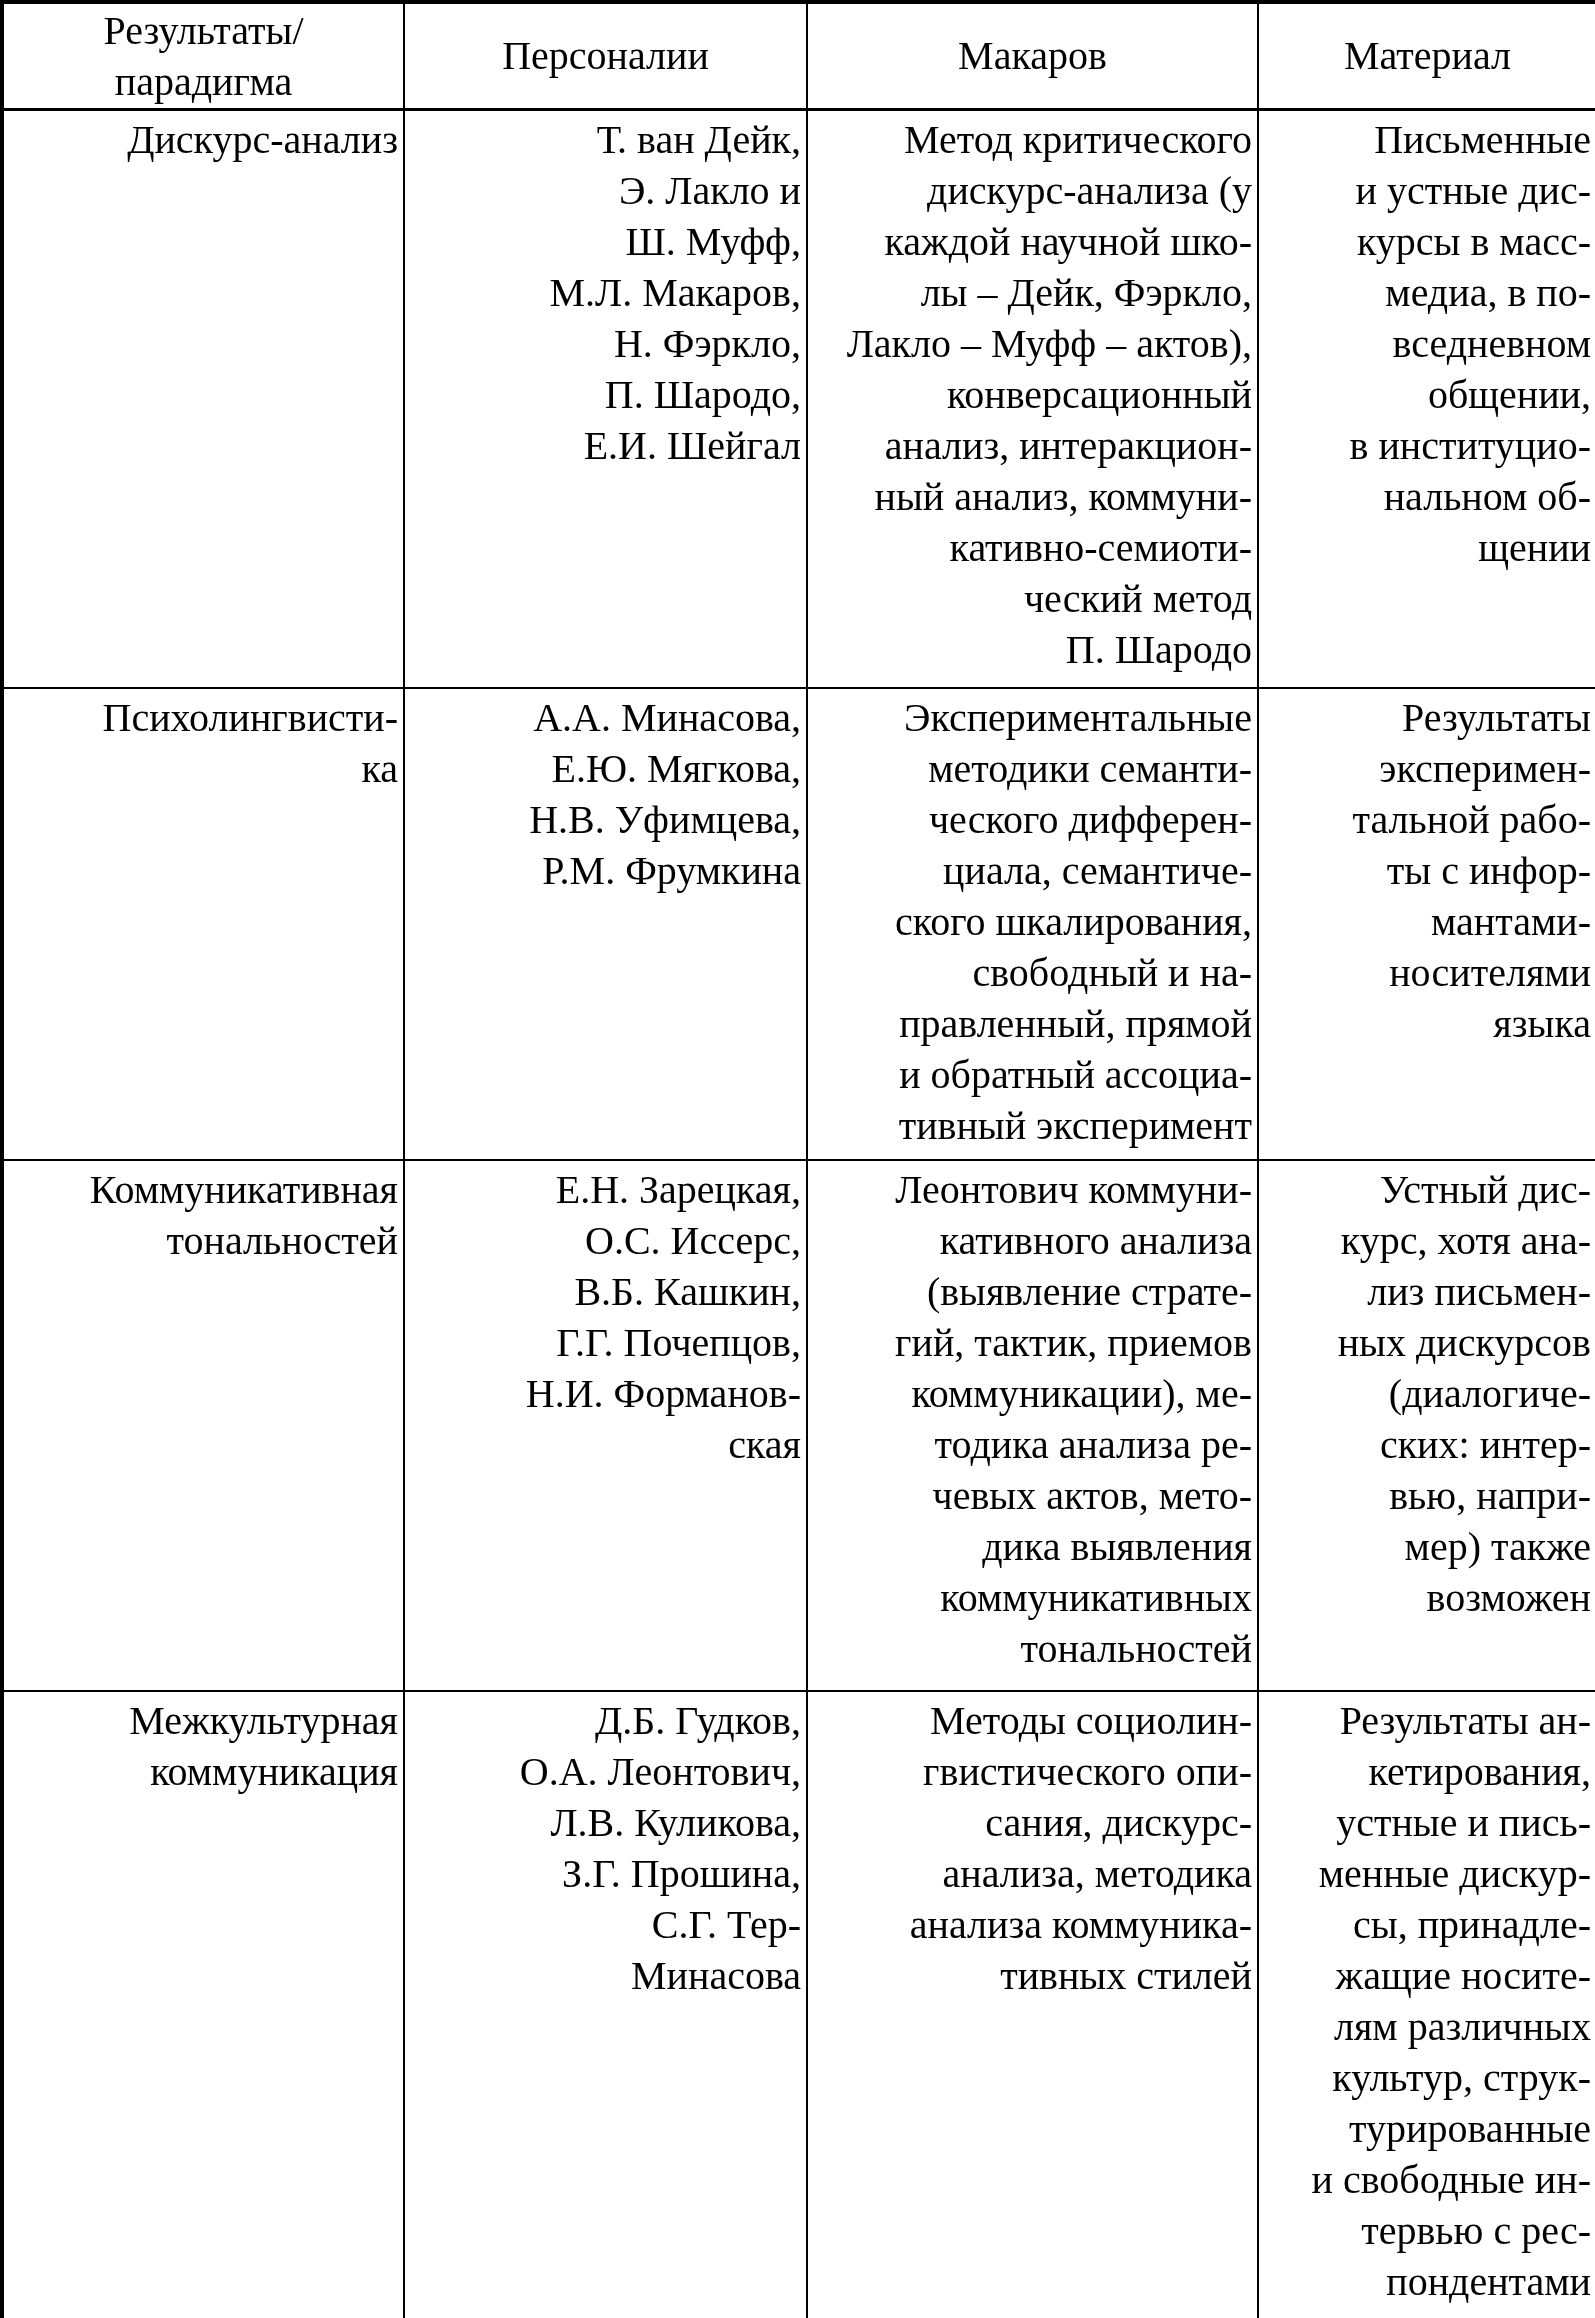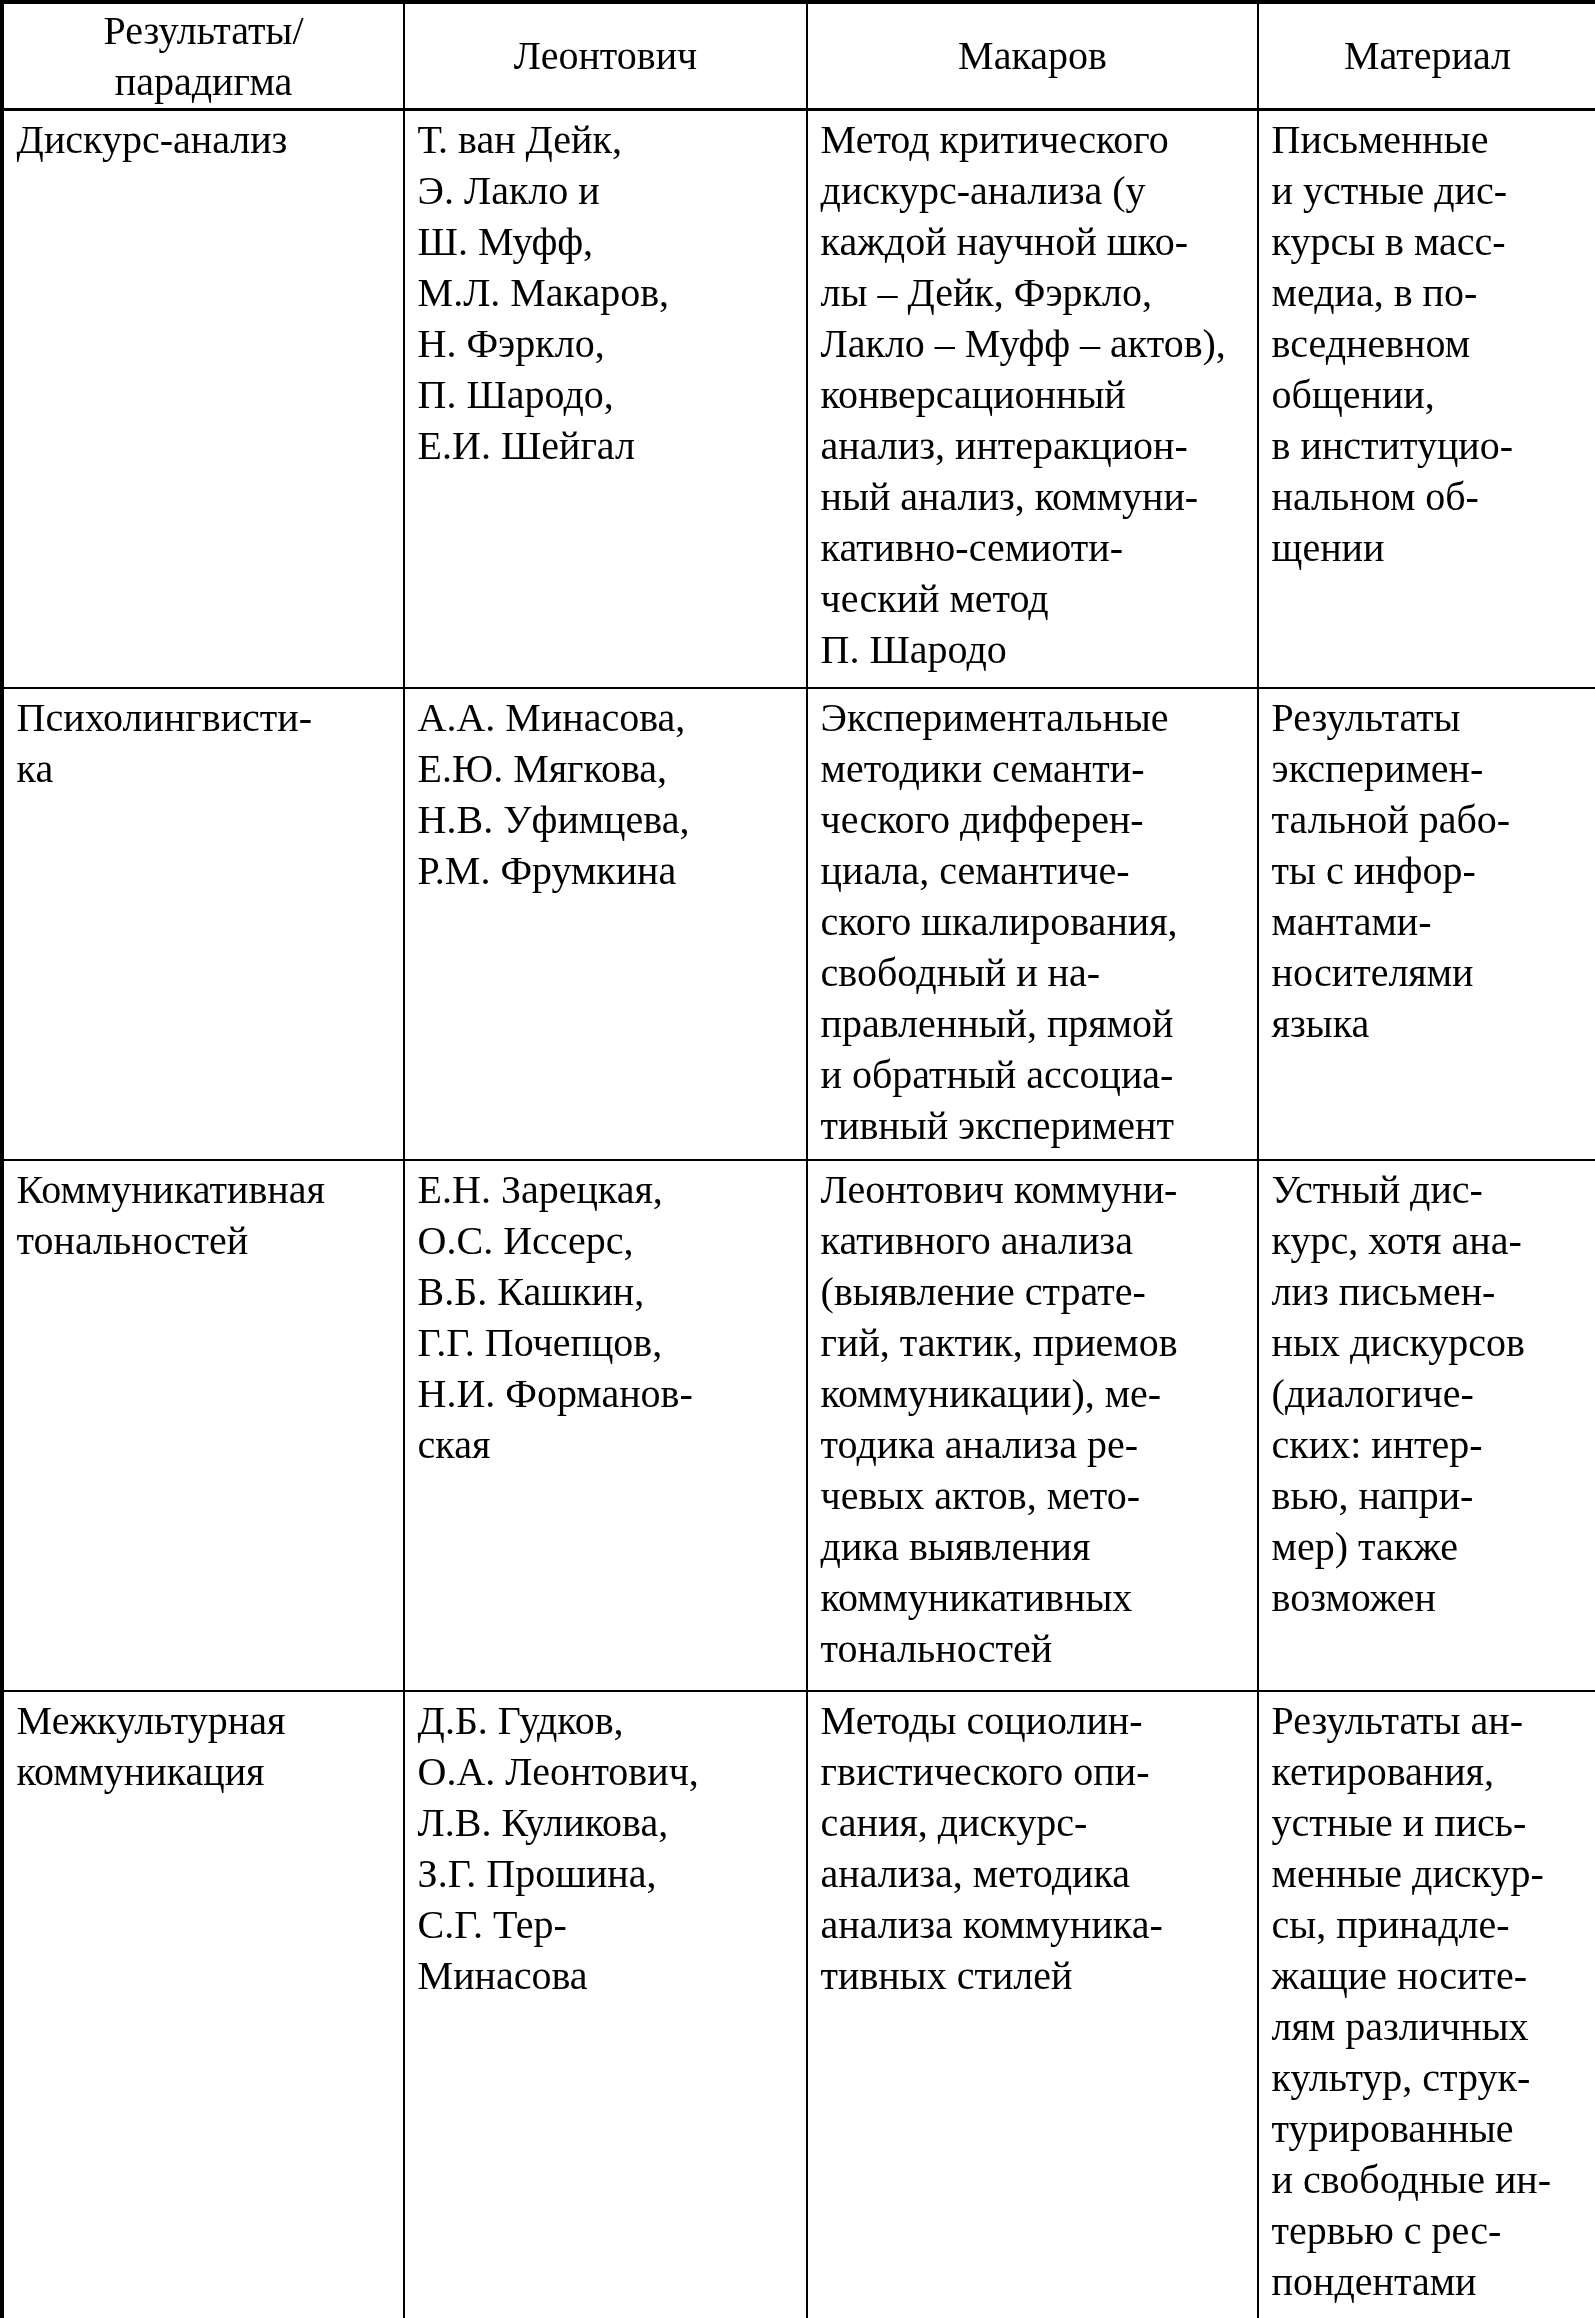--- a/index.html
+++ b/index.html
@@ -35,21 +35,21 @@
     height: 107px;
     font-weight: normal;
     text-align: center;
     vertical-align: middle;
     white-space: pre-line;
     border-bottom: 3.4px solid #000;
     padding: 0 3.4px;
   }
   tbody td {
     vertical-align: top;
-    text-align: left;
+    text-align: right;
     white-space: pre;
     padding: 3.4px 5px 0 12.6px;
   }
   tr.r1 { height: 579px; }
   tr.r2 { height: 472px; }
   tr.r3 { height: 531px; }
   tr.r4 { height: 630px; }
 </style>
 </head>
 <body>
@@ -58,21 +58,21 @@
   <colgroup>
     <col class="c1">
       <col class="c2">
       <col class="c3">
       <col class="c4">
   </colgroup>
   <thead>
     <tr>
       <th>Результаты/
 парадигма</th>
-      <th>Леонтович</th>
+      <th>Персоналии</th>
       <th>Макаров</th>
       <th>Материал</th>
     </tr>
   </thead>
   <tbody>
     <tr class="r1">
       <td>Дискурс-анализ</td>
       <td>Т. ван Дейк,
 Э. Лакло и
 Ш. Муфф,

